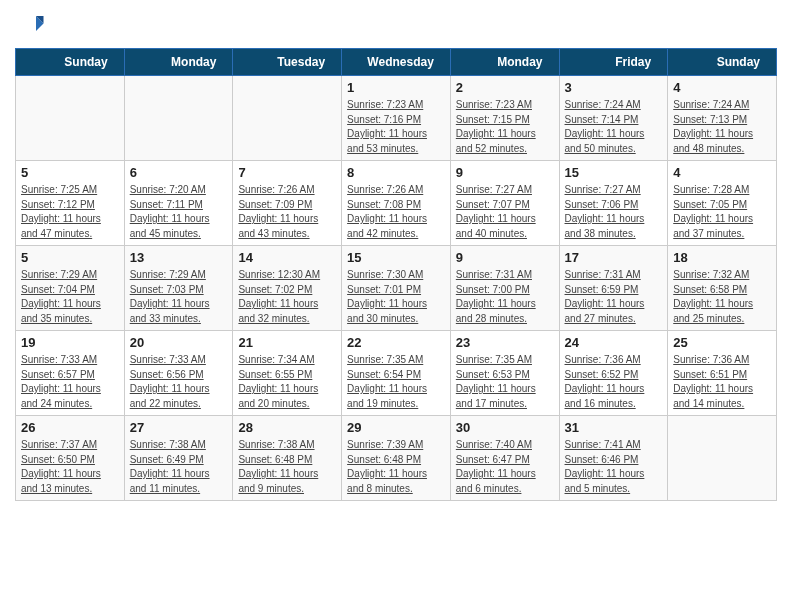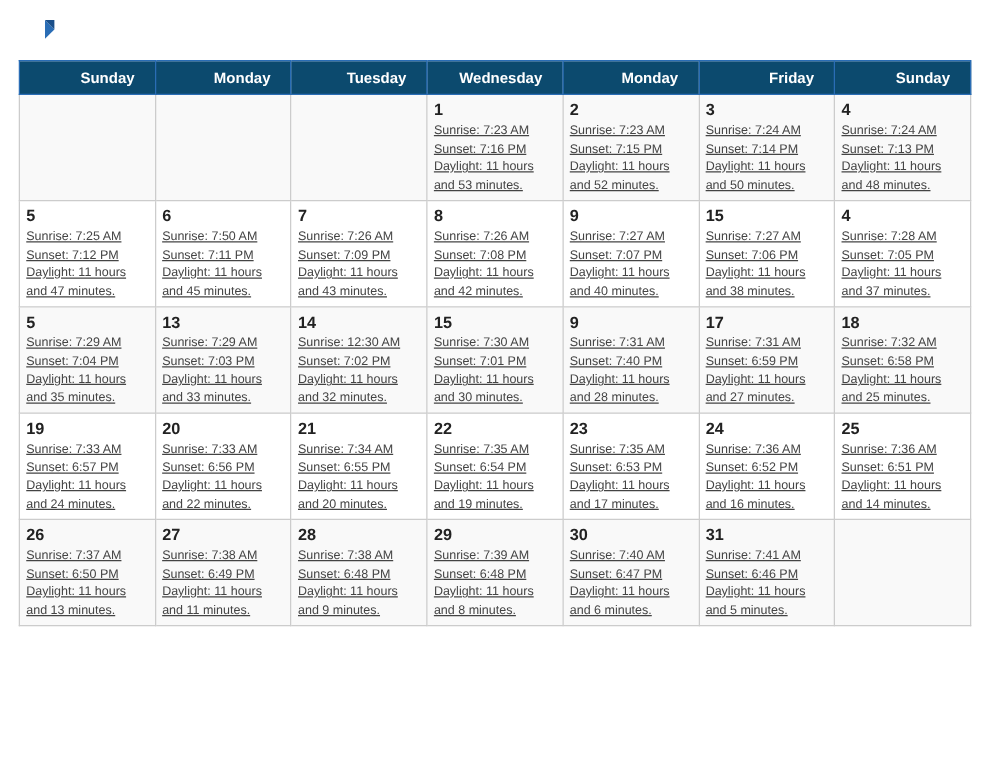--- a/index.html
+++ b/index.html
@@ -150,21 +150,21 @@
       </tr>
       <tr>
         <td>
           <div class="day-number">5</div>
           <div class="cell-info">Sunrise: 7:25 AM
 Sunset: 7:12 PM
 Daylight: 11 hours and 47 minutes.</div>
         </td>
         <td>
           <div class="day-number">6</div>
-          <div class="cell-info">Sunrise: 7:50 AM
+          <div class="cell-info">Sunrise: 7:20 AM
 Sunset: 7:11 PM
 Daylight: 11 hours and 45 minutes.</div>
         </td>
         <td>
           <div class="day-number">7</div>
           <div class="cell-info">Sunrise: 7:26 AM
 Sunset: 7:09 PM
 Daylight: 11 hours and 43 minutes.</div>
         </td>
         <td>
@@ -213,21 +213,21 @@
         </td>
         <td>
           <div class="day-number">15</div>
           <div class="cell-info">Sunrise: 7:30 AM
 Sunset: 7:01 PM
 Daylight: 11 hours and 30 minutes.</div>
         </td>
         <td>
           <div class="day-number">9</div>
           <div class="cell-info">Sunrise: 7:31 AM
-Sunset: 7:40 PM
+Sunset: 7:00 PM
 Daylight: 11 hours and 28 minutes.</div>
         </td>
         <td>
           <div class="day-number">17</div>
           <div class="cell-info">Sunrise: 7:31 AM
 Sunset: 6:59 PM
 Daylight: 11 hours and 27 minutes.</div>
         </td>
         <td>
           <div class="day-number">18</div>

